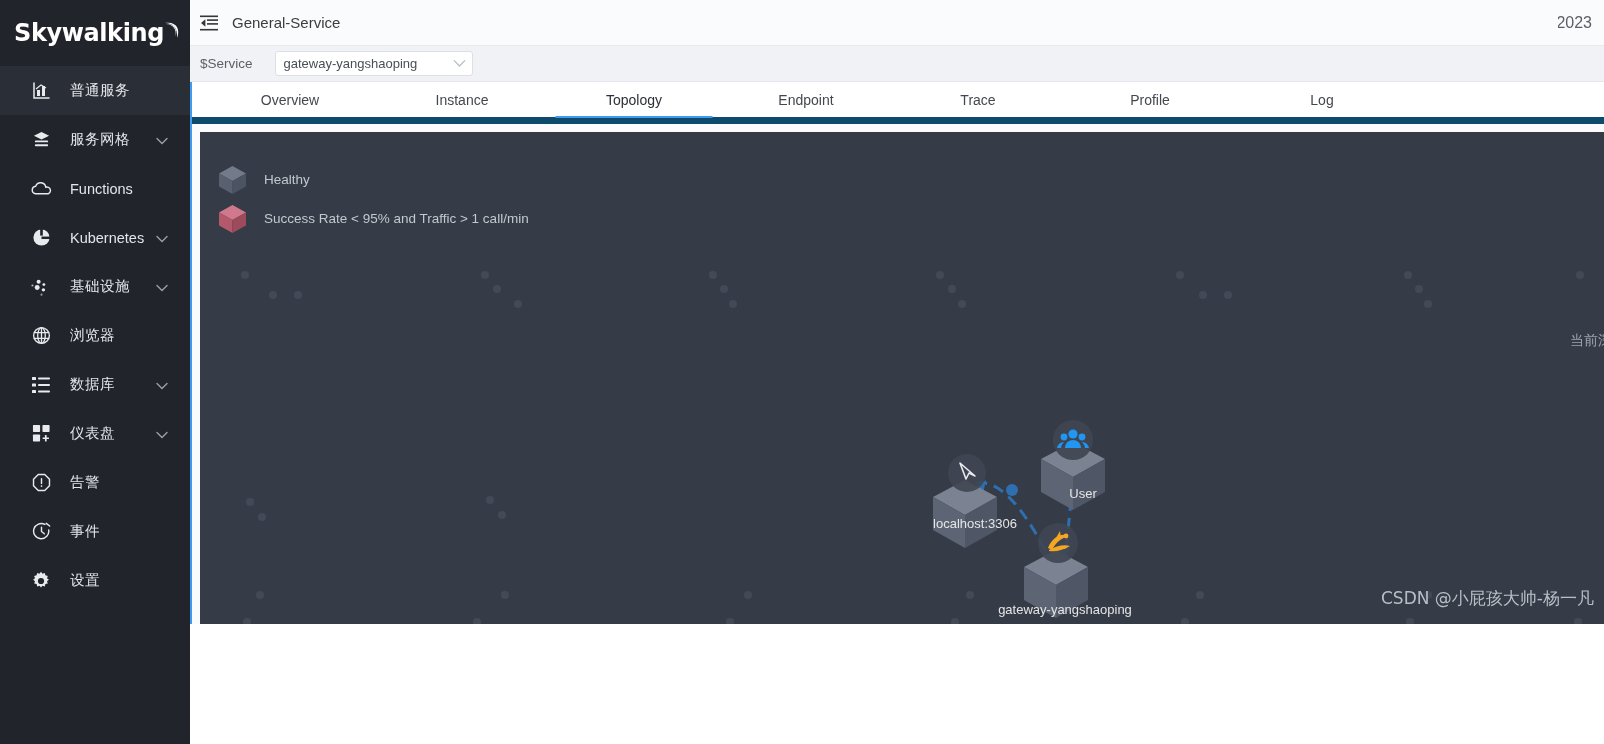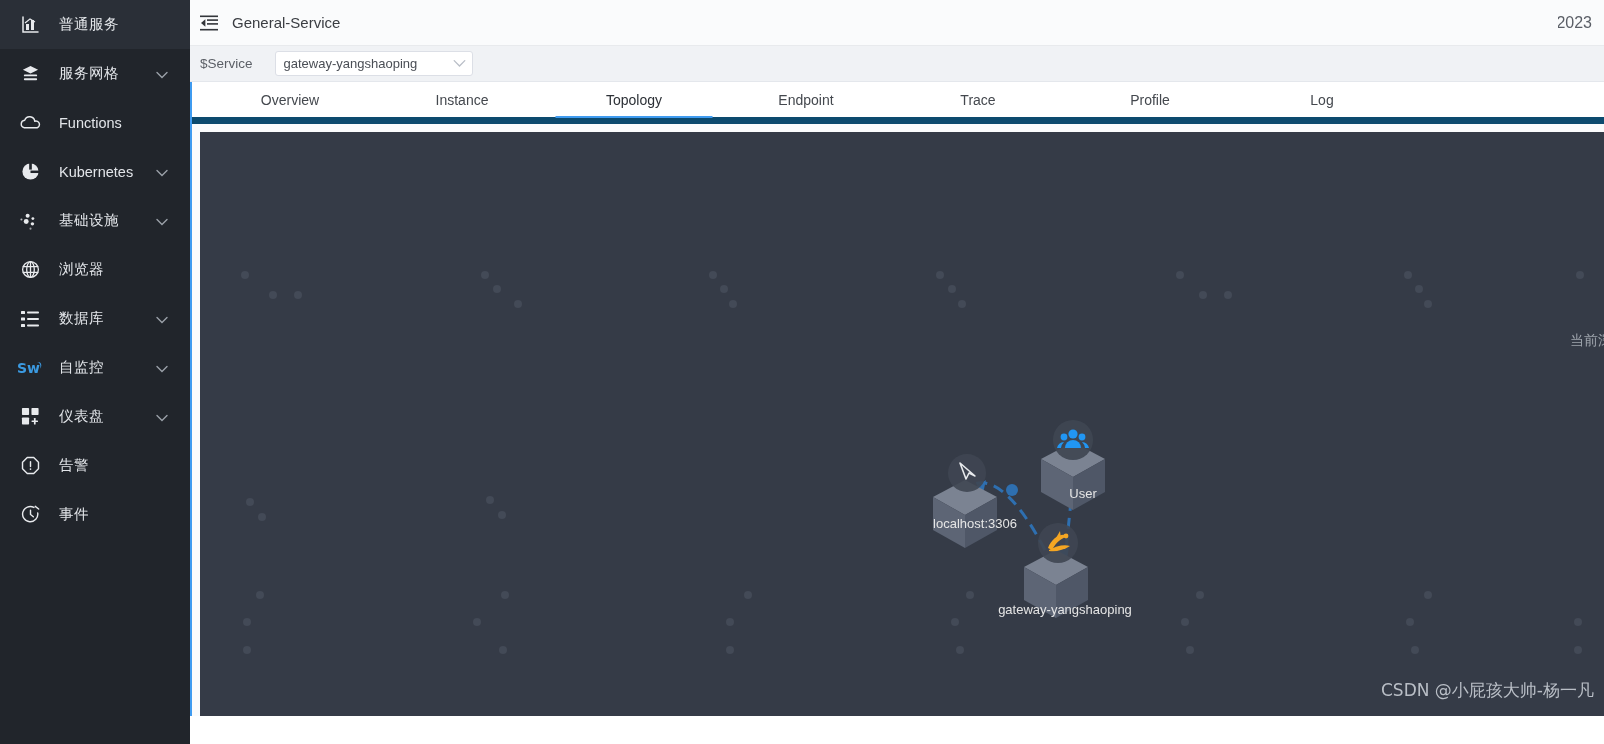--- a/index.html
+++ b/index.html
@@ -37,21 +37,21 @@
     display: inline-block;
     width: 20px; height: 22px;
     margin-left: -2px;
   }
   .brand-moon svg { position: absolute; top: -2px; left: 0; }
 
   .nav { padding-top: 0px; }
   .nav-item {
     height: 49px;
     display: flex; align-items: center;
-    padding-left: 17px;
+    padding-left: 28px;
     cursor: pointer;
     position: relative;
   }
   .nav-item.active { background: #2a2f37; }
   .nav-icon {
     width: 26px; height: 26px;
     display: flex; align-items: center; justify-content: center;
     color: #e8eaed;
     flex: 0 0 26px;
   }
@@ -69,21 +69,21 @@
   }
   .sw-logo {
     color: #3b9ae1; font-size: 15px; font-weight: 700;
     font-family: "DejaVu Sans", sans-serif;
     position: relative;
   }
 
   
   .main {
     flex: 1 1 auto;
-    height: 716px;
+    height: 624px;
     background: #fafbfc;
     display: flex; flex-direction: column;
     position: relative;
     overflow: hidden;
   }
   .topbar {
     height: 46px;
     background: #fafbfc;
     border-bottom: 1px solid #e8eaed;
     display: flex; align-items: center;
@@ -228,20 +228,29 @@
     z-index: 4;
   }
   svg.dots, svg.graph { position: absolute; left: 0; top: 0; }
 </style>
 </head>
 <body>
 
 <div class="app">
 
   <aside class="sidebar">
+    <div class="brand">
+      <span class="brand-text">Skywalking</span>
+      <span class="brand-moon">
+        <svg width="20" height="24" viewBox="0 0 20 24">
+          <path d="M3 3 C13 1, 19 8, 15 18 C16 8, 11 3, 3 3 Z" fill="#ffffff"></path>
+          <path d="M4 4 C12 3, 16 9, 13.5 16.5 C15 8.5, 10.5 4.5, 4 4 Z" fill="#ffffff"></path>
+        </svg>
+      </span>
+    </div>
 
     <nav class="nav">
 
       <div class="nav-item active">
         <span class="nav-icon">
           <svg width="19" height="19" viewBox="0 0 19 19" fill="none" stroke="#e8eaed" stroke-width="1.5">
             <path d="M2 2 v15 h15" stroke-linecap="round"></path>
             <rect x="5" y="9" width="3" height="6" fill="#e8eaed" stroke="none"></rect>
             <rect x="10" y="5" width="3" height="10" fill="#e8eaed" stroke="none"></rect>
             <path d="M4 8 L9 4 L14 7" stroke="#e8eaed" stroke-width="1.2"></path>
@@ -335,34 +344,20 @@
           </svg>
         </span>
         <span class="nav-label cn">数据库</span>
         <span class="nav-chev">
           <svg width="12" height="8" viewBox="0 0 12 8" fill="none" stroke="#9aa0a8" stroke-width="1.4">
               <path d="M1 1.5 L6 6.5 L11 1.5" stroke-linecap="round"></path>
             </svg>
         </span>
       </div>
 
-      <div class="nav-item">
-        <span class="nav-icon sw-logo">
-          <svg width="26" height="18" viewBox="0 0 26 18">
-            <text x="0" y="14" font-family="DejaVu Sans, sans-serif" font-size="14" font-weight="700" fill="#3b9ae1">Sw</text>
-            <path d="M20 3 C24 2.2, 25.6 6, 23.2 9.8 C24 5.6, 22.6 3.2, 20 3 Z" fill="#3b9ae1"></path>
-          </svg>
-        </span>
-        <span class="nav-label cn">自监控</span>
-        <span class="nav-chev">
-          <svg width="12" height="8" viewBox="0 0 12 8" fill="none" stroke="#9aa0a8" stroke-width="1.4">
-              <path d="M1 1.5 L6 6.5 L11 1.5" stroke-linecap="round"></path>
-            </svg>
-        </span>
-      </div>
 
       <div class="nav-item">
         <span class="nav-icon">
           <svg width="19" height="19" viewBox="0 0 20 20" fill="#e8eaed">
             <rect x="1" y="1" width="7.5" height="7.5" rx="0.8"></rect>
             <rect x="11" y="1" width="7.5" height="7.5" rx="0.8"></rect>
             <rect x="1" y="11" width="7.5" height="7.5" rx="0.8"></rect>
             <rect x="13.6" y="11.6" width="1.8" height="6.8" rx="0.6"></rect>
             <rect x="11.1" y="14.1" width="6.8" height="1.8" rx="0.6"></rect>
           </svg>
@@ -390,20 +385,29 @@
         <span class="nav-icon">
           <svg width="19" height="19" viewBox="0 0 20 20" fill="none" stroke="#e8eaed" stroke-width="1.5">
             <path d="M17.6 8.4 A8 8 0 1 1 13.6 2.6" stroke-linecap="round"></path>
             <path d="M10 5.4 V10 L13 12.4" stroke-linecap="round"></path>
             <path d="M15 1.4 L18.6 4.2" stroke-linecap="round"></path>
           </svg>
         </span>
         <span class="nav-label cn">事件</span>
       </div>
 
+      <div class="nav-item">
+        <span class="nav-icon">
+          <svg width="20" height="20" viewBox="0 0 20 20" fill="#e8eaed">
+            <path d="M10 0.8 l1.5 1.9 2.3 -0.8 0.6 2.4 2.4 0.6 -0.8 2.3 1.9 1.5 -1.9 1.5 0.8 2.3 -2.4 0.6 -0.6 2.4 -2.3 -0.8 -1.5 1.9 -1.5 -1.9 -2.3 0.8 -0.6 -2.4 -2.4 -0.6 0.8 -2.3 -1.9 -1.5 1.9 -1.5 -0.8 -2.3 2.4 -0.6 0.6 -2.4 2.3 0.8 Z"></path>
+            <circle cx="10" cy="10" r="3.1" fill="#21252b"></circle>
+          </svg>
+        </span>
+        <span class="nav-label cn">设置</span>
+      </div>
 
     </nav>
   </aside>
 
   <section class="main">
     <div class="main-border-left"></div>
 
     <div class="topbar">
       <span class="fold-icon">
         <svg width="18" height="16" viewBox="0 0 18 16" fill="#33363b">
@@ -499,20 +503,38 @@
               <circle cx="1000" cy="463" r="4"></circle>
               <circle cx="990" cy="518" r="4"></circle>
             <circle cx="1210" cy="490" r="4"></circle>
               <circle cx="1228" cy="463" r="4"></circle>
               <circle cx="1215" cy="518" r="4"></circle>
             <circle cx="1378" cy="490" r="4"></circle>
               <circle cx="1378" cy="518" r="4"></circle>
           </g>
         </svg>
 
+        <div class="legend">
+          <div class="legend-row">
+            <svg width="33" height="33" viewBox="0 0 33 33">
+              <path d="M16.5 3 L30 10.5 L16.5 18 L3 10.5 Z" fill="#737b8a"></path>
+              <path d="M3 10.5 L16.5 18 L16.5 31 L3 23.5 Z" fill="#596171"></path>
+              <path d="M30 10.5 L16.5 18 L16.5 31 L30 23.5 Z" fill="#4c5463"></path>
+            </svg>
+            <span class="legend-text">Healthy</span>
+          </div>
+          <div class="legend-row">
+            <svg width="33" height="33" viewBox="0 0 33 33">
+              <path d="M16.5 3 L30 10.5 L16.5 18 L3 10.5 Z" fill="#d0798c"></path>
+              <path d="M3 10.5 L16.5 18 L16.5 31 L3 23.5 Z" fill="#b4596c"></path>
+              <path d="M30 10.5 L16.5 18 L16.5 31 L30 23.5 Z" fill="#9c4a5c"></path>
+            </svg>
+            <span class="legend-text">Success Rate &lt; 95% and Traffic &gt; 1 call/min</span>
+          </div>
+        </div>
 
         <div class="canvas-right-note">当前深</div>
 
         <svg class="graph" width="1394" height="610">
 
           <path d="M873 350 L865 427" stroke="#2e6fb0" stroke-width="3" fill="none" stroke-dasharray="11 7"></path>
           <path d="M869 415 L865 438 L858 416 Z" fill="#2e6fb0"></path>
 
           <path d="M845 418 C820 370, 795 345, 775 352" stroke="#2e6fb0" stroke-width="3" fill="none" stroke-dasharray="11 7"></path>
           <circle cx="812" cy="358" r="6" fill="#2e6fb0"></circle>

